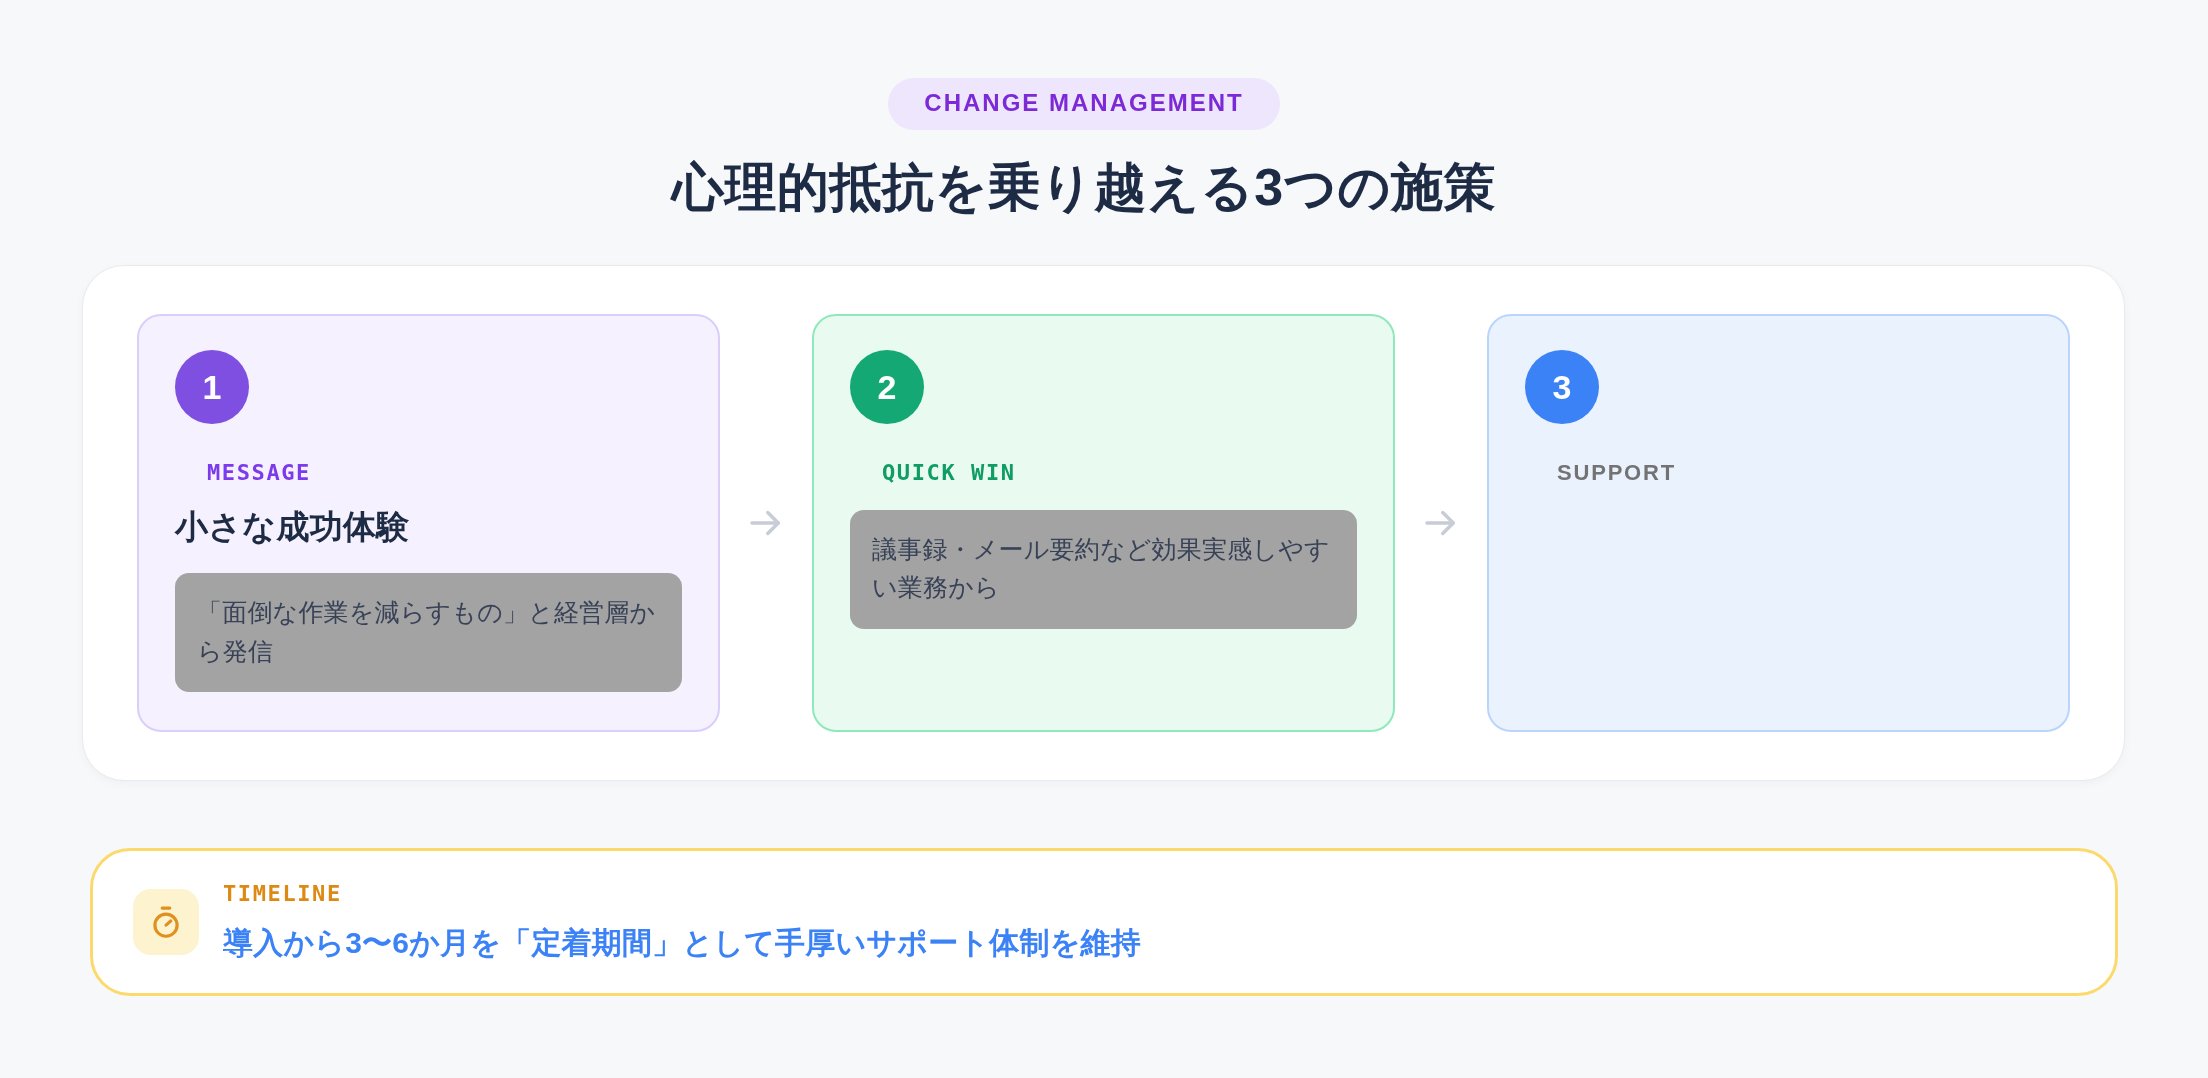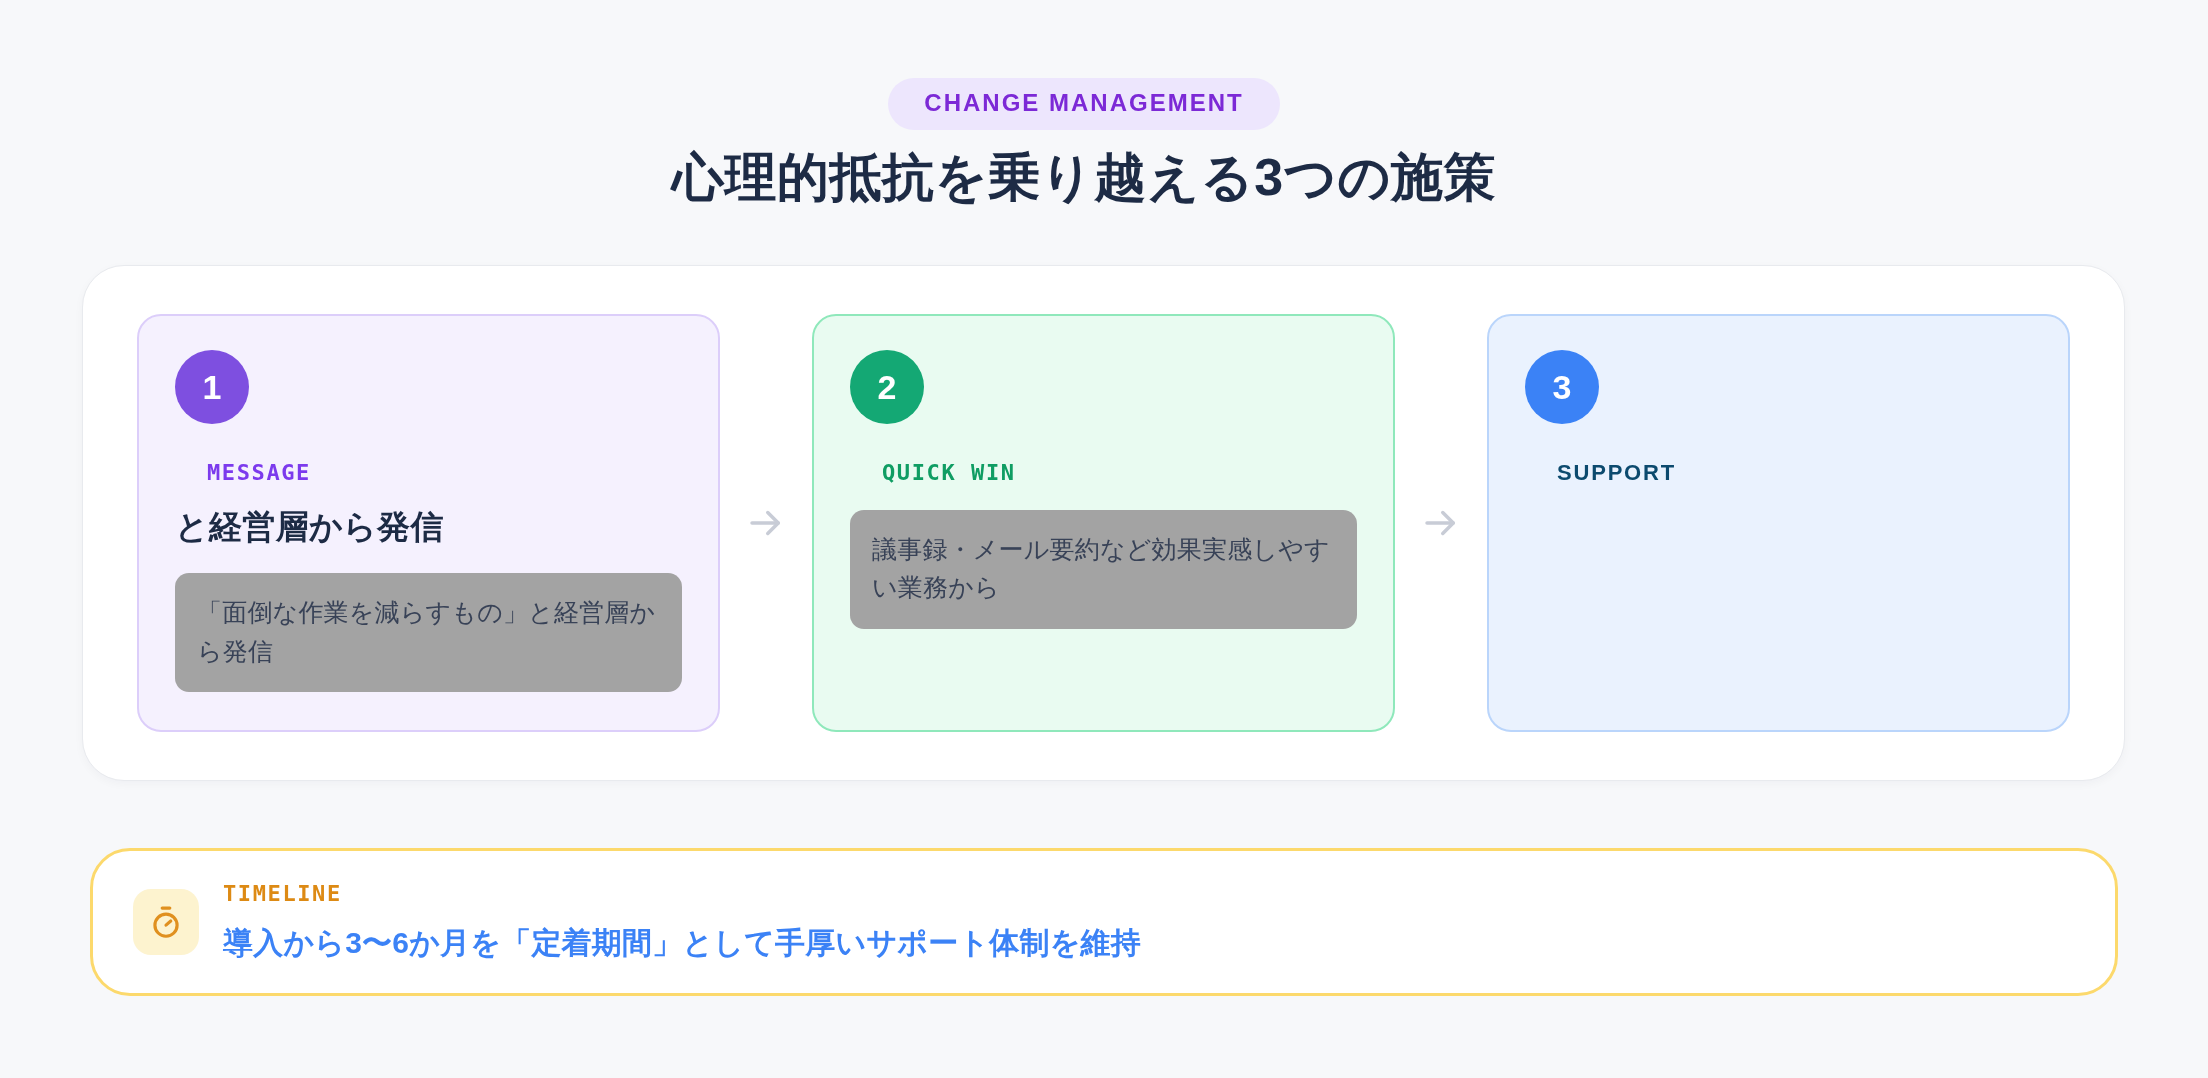--- a/index.html
+++ b/index.html
@@ -35,21 +35,21 @@
     font-family: "Liberation Sans", sans-serif;
     font-size: 24px;
     font-weight: bold;
     letter-spacing: 2.0px;
     padding: 13px 36px 15px 36px;
     border-radius: 999px;
     line-height: 1;
   }
 
   .page-title {
-    margin: 16px 0 0 0;
+    margin: 26px 0 0 0;
     font-size: 52px;
     font-weight: bold;
     color: #1d2b45;
     letter-spacing: 0.5px;
     line-height: 1.2;
   }
 
   
   .panel {
     position: absolute;
@@ -108,21 +108,21 @@
     margin-top: 38px;
     font-family: "DejaVu Sans Mono", "Liberation Mono", monospace;
     font-size: 22px;
     font-weight: bold;
     letter-spacing: 1.6px;
     line-height: 1;
     padding-left: 32px;
   }
   .kicker.purple { color: #7c3aed; }
   .kicker.green  { color: #0f9d63; }
-  .kicker.blue   { color: #0c4a6e; font-family: "Liberation Sans", sans-serif; letter-spacing: 1.8px; }
+  .kicker.blue   { color: #737373; font-family: "Liberation Sans", sans-serif; letter-spacing: 1.8px; }
 
   .card-title {
     margin-top: 22px;
     font-size: 33px;
     font-weight: bold;
     color: #1d2b45;
     line-height: 1.25;
     letter-spacing: 0.3px;
   }
 
@@ -209,21 +209,21 @@
     <div class="eyebrow-pill">CHANGE MANAGEMENT</div>
     <h1 class="page-title">心理的抵抗を乗り越える3つの施策</h1>
   </div>
 
   <div class="panel">
     <div class="cards-row">
 
       <div class="card purple">
         <div class="badge purple">1</div>
         <div class="kicker purple">MESSAGE</div>
-        <div class="card-title">と経営層から発信</div>
+        <div class="card-title">小さな成功体験</div>
         <div class="card-note">「面倒な作業を減らすもの」と経営層から発信</div>
       </div>
 
       <div class="arrow">
         <svg width="42" height="42" viewBox="0 0 24 24" fill="none" stroke="currentColor" stroke-width="2" stroke-linecap="round" stroke-linejoin="round">
           <line x1="4" y1="12" x2="19" y2="12"></line>
           <polyline points="13,6 19,12 13,18"></polyline>
         </svg>
       </div>
 

